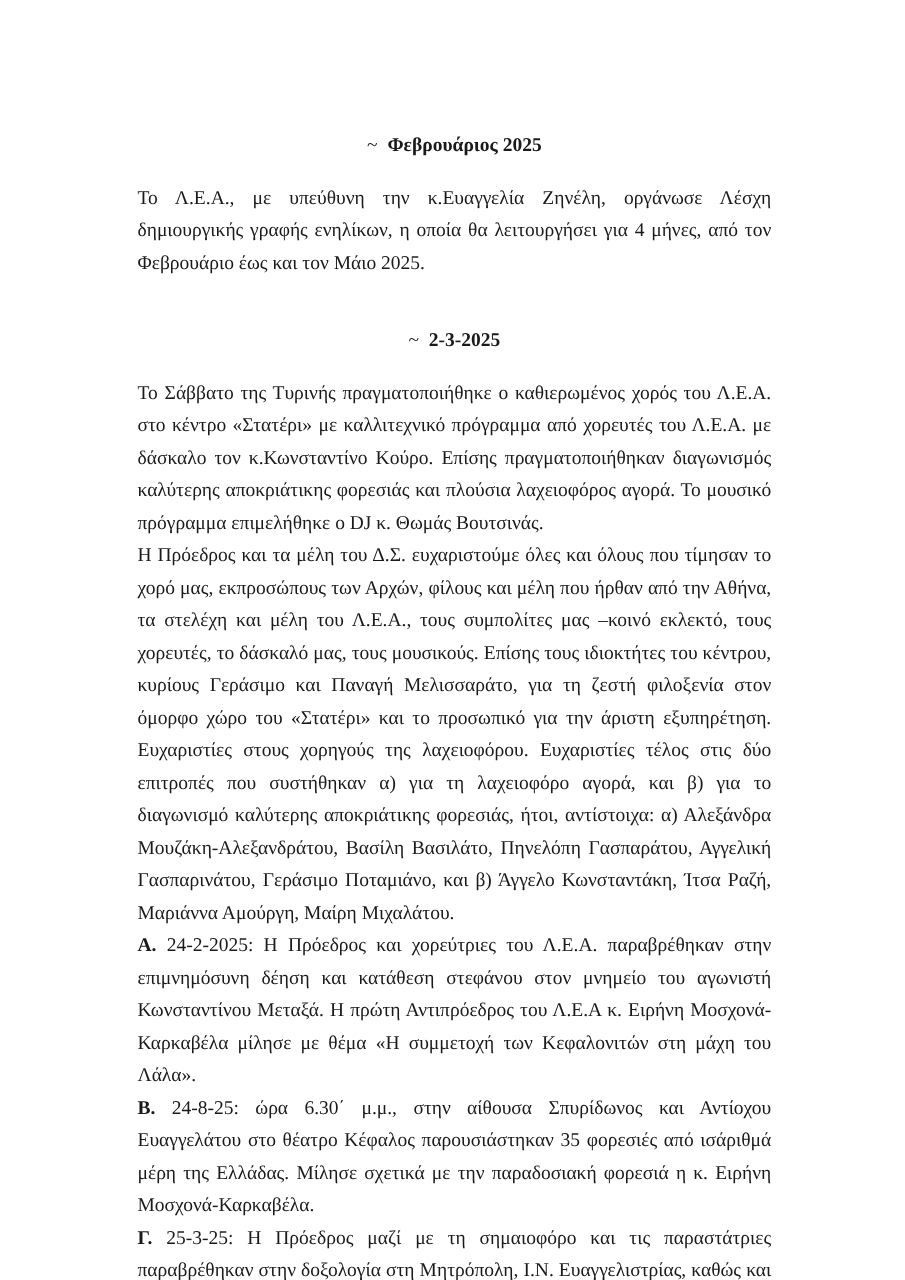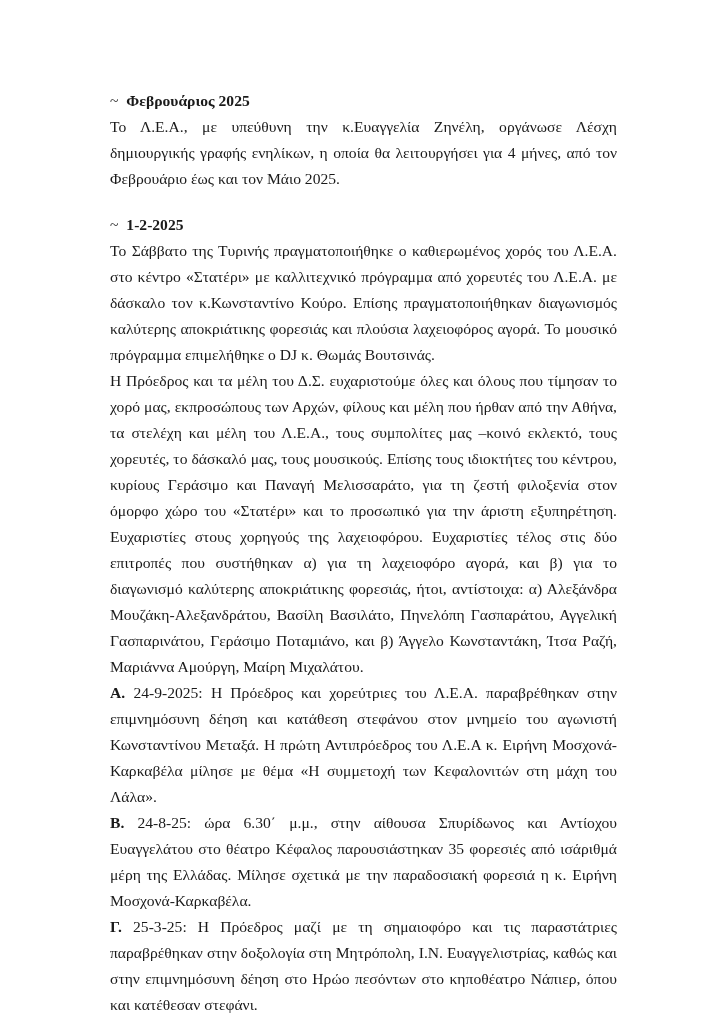--- a/index.html
+++ b/index.html
@@ -7,43 +7,43 @@
   .page {
     position: absolute;
     left: 110px;
     top: 88px;
     width: 507px;
     font-family: "Liberation Serif", "DejaVu Serif", serif;
     font-size: 15.6px;
     line-height: 26px;
     color: #1a1a1a;
   }
-  .heading { font-weight: bold; margin: 0; }
+  .heading { font-weight: bold; margin: 16px; text-align: center; }
   .para { margin: 0; text-align: justify; }
   .gap { height: 20px; }
   .label { font-weight: bold; }
   .tilde { font-weight: normal; margin-right: 4px; }
 </style>
 </head>
 <body>
 
 <div class="page">
 
   <section>
     <p class="heading"><span class="tilde">~ </span><span>Φεβρουάριος 2025</span></p>
     <p class="para">Το Λ.Ε.Α., με υπεύθυνη την κ.Ευαγγελία Ζηνέλη, οργάνωσε Λέσχη δημιουργικής γραφής ενηλίκων, η οποία θα λειτουργήσει για 4 μήνες, από τον Φεβρουάριο έως και τον Μάιο 2025.</p>
   </section>
 
   <div class="gap"></div>
 
   <section>
-    <p class="heading"><span class="tilde">~ </span><span>1-2-2025</span></p>
+    <p class="heading"><span class="tilde">~ </span><span>2-3-2025</span></p>
     <p class="para">Το Σάββατο της Τυρινής πραγματοποιήθηκε ο καθιερωμένος χορός του Λ.Ε.Α. στο κέντρο «Στατέρι» με καλλιτεχνικό πρόγραμμα από χορευτές του Λ.Ε.Α. με δάσκαλο τον κ.Κωνσταντίνο Κούρο. Επίσης πραγματοποιήθηκαν διαγωνισμός καλύτερης αποκριάτικης φορεσιάς και πλούσια λαχειοφόρος αγορά. Το μουσικό πρόγραμμα επιμελήθηκε ο DJ κ. Θωμάς Βουτσινάς.</p>
     <p class="para">Η Πρόεδρος και τα μέλη του Δ.Σ. ευχαριστούμε όλες και όλους που τίμησαν το χορό μας, εκπροσώπους των Αρχών, φίλους και μέλη που ήρθαν από την Αθήνα, τα στελέχη και μέλη του Λ.Ε.Α., τους συμπολίτες μας –κοινό εκλεκτό, τους χορευτές, το δάσκαλό μας, τους μουσικούς. Επίσης τους ιδιοκτήτες του κέντρου, κυρίους Γεράσιμο και Παναγή Μελισσαράτο, για τη ζεστή φιλοξενία στον όμορφο χώρο του «Στατέρι» και το προσωπικό για την άριστη εξυπηρέτηση. Ευχαριστίες στους χορηγούς της λαχειοφόρου. Ευχαριστίες τέλος στις δύο επιτροπές που συστήθηκαν α) για τη λαχειοφόρο αγορά, και β) για το διαγωνισμό καλύτερης αποκριάτικης φορεσιάς, ήτοι, αντίστοιχα: α) Αλεξάνδρα Μουζάκη-Αλεξανδράτου, Βασίλη Βασιλάτο, Πηνελόπη Γασπαράτου, Αγγελική Γασπαρινάτου, Γεράσιμο Ποταμιάνο, και β) Άγγελο Κωνσταντάκη, Ίτσα Ραζή, Μαριάννα Αμούργη, Μαίρη Μιχαλάτου.</p>
   </section>
 
   <section>
-    <p class="para"><span class="label">Α.</span><span> 24-9-2025: Η Πρόεδρος και χορεύτριες του Λ.Ε.Α. παραβρέθηκαν στην επιμνημόσυνη δέηση και κατάθεση στεφάνου στον μνημείο του αγωνιστή Κωνσταντίνου Μεταξά. Η πρώτη Αντιπρόεδρος του Λ.Ε.Α κ. Ειρήνη Μοσχονά-Καρκαβέλα μίλησε με θέμα «Η συμμετοχή των Κεφαλονιτών στη μάχη του Λάλα».</span></p>
+    <p class="para"><span class="label">Α.</span><span> 24-2-2025: Η Πρόεδρος και χορεύτριες του Λ.Ε.Α. παραβρέθηκαν στην επιμνημόσυνη δέηση και κατάθεση στεφάνου στον μνημείο του αγωνιστή Κωνσταντίνου Μεταξά. Η πρώτη Αντιπρόεδρος του Λ.Ε.Α κ. Ειρήνη Μοσχονά-Καρκαβέλα μίλησε με θέμα «Η συμμετοχή των Κεφαλονιτών στη μάχη του Λάλα».</span></p>
     <p class="para"><span class="label">Β.</span><span> 24-8-25: ώρα 6.30΄ μ.μ., στην αίθουσα Σπυρίδωνος και Αντίοχου Ευαγγελάτου στο θέατρο Κέφαλος παρουσιάστηκαν 35 φορεσιές από ισάριθμά μέρη της Ελλάδας. Μίλησε σχετικά με την παραδοσιακή φορεσιά η κ. Ειρήνη Μοσχονά-Καρκαβέλα.</span></p>
     <p class="para"><span class="label">Γ.</span><span> 25-3-25: Η Πρόεδρος μαζί με τη σημαιοφόρο και τις παραστάτριες παραβρέθηκαν στην δοξολογία στη Μητρόπολη, Ι.Ν. Ευαγγελιστρίας, καθώς και στην επιμνημόσυνη δέηση στο Ηρώο πεσόντων στο κηποθέατρο Νάπιερ, όπου και κατέθεσαν στεφάνι.</span></p>
   </section>
 
 </div>
 
 </body></html>

